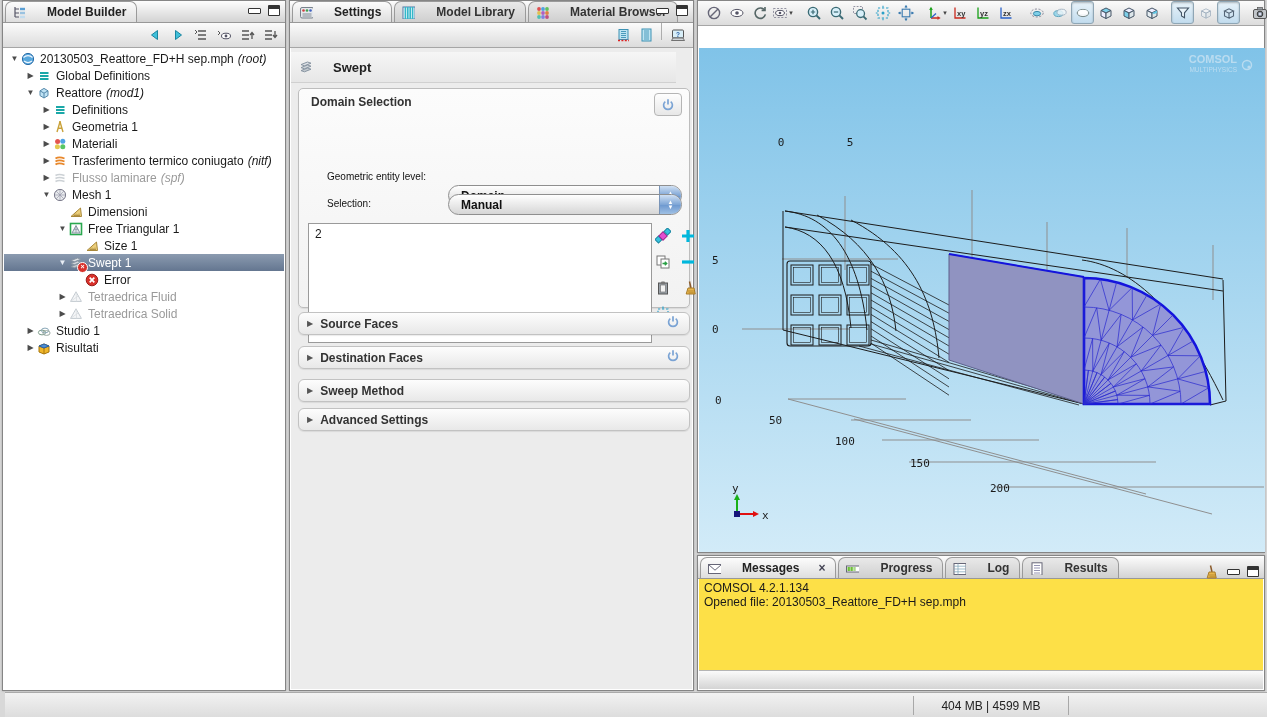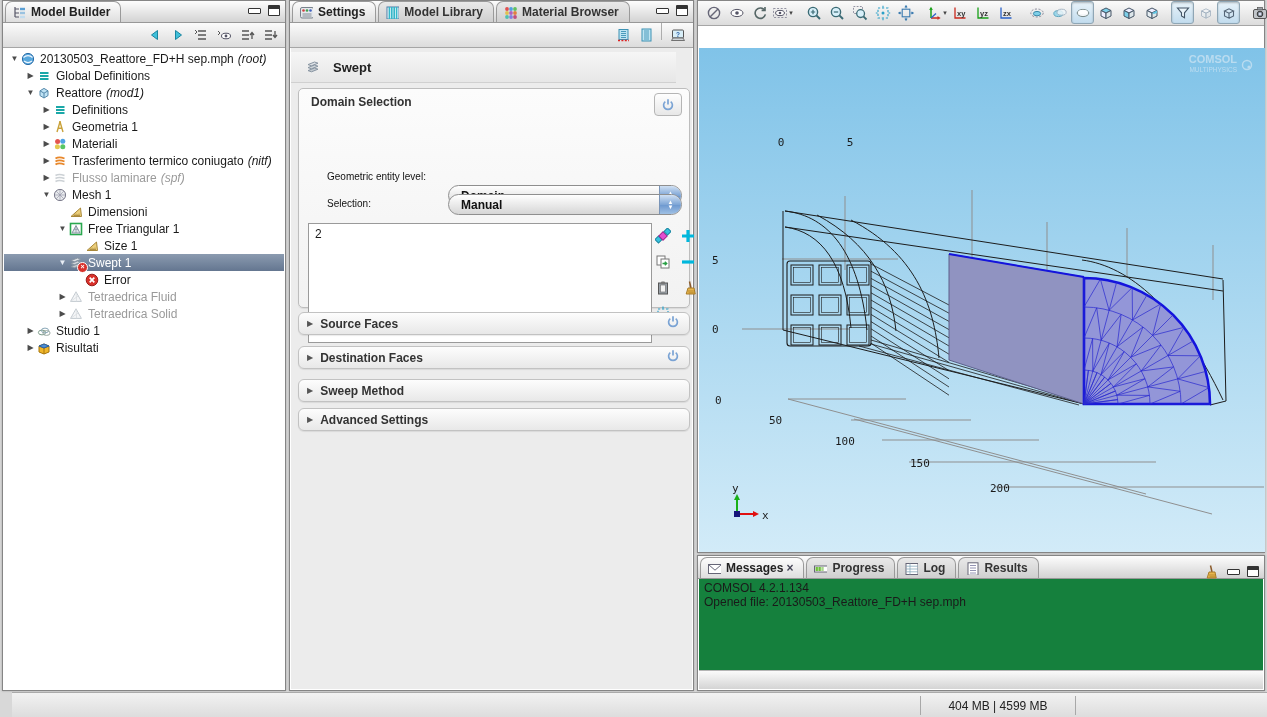--- a/index.html
+++ b/index.html
@@ -1,21 +1,21 @@
 <!DOCTYPE html>
 <html><head>
 <meta charset="utf-8">
 <style>
   html,body{margin:0;padding:0}
   body{width:1267px;height:717px;position:relative;background:#d8d8d8;
        font-family:"Liberation Sans","DejaVu Sans",sans-serif;font-size:12px;color:#1a1a1a;overflow:hidden;
        -webkit-font-smoothing:antialiased}
   .panel{position:absolute;background:#fff;border:1px solid #858585;box-sizing:border-box;box-shadow:0 0 2px rgba(0,0,0,.25)}
   .phead{height:21px;background:linear-gradient(#fdfdfd,#d3d3d3);border-bottom:1px solid #989898;position:relative;display:flex;align-items:flex-end}
-  .tab{display:flex;align-items:center;gap:0;height:20px;padding:0 10px 0 6px;margin-left:2px;
+  .tab{display:flex;align-items:center;gap:16px;height:20px;padding:0 10px 0 6px;margin-left:2px;
        background:linear-gradient(#fcfcfc,#dedede);border:1px solid #9a9a9a;border-bottom:none;
        border-radius:7px 7px 0 0;font-weight:bold;color:#222;white-space:nowrap}
   .tab.inactive{background:linear-gradient(#e9e9e9,#cfcfcf);font-weight:bold;color:#333}
   .wbtns{position:absolute;right:5px;top:4px;display:flex;gap:7px;align-items:center}
   .wb{box-sizing:border-box;border:1.5px solid #333;background:#fff}
   .wb.min{width:13px;height:6px;border-radius:1px}
   .wb.max{width:12px;height:11px;border-top-width:4px;border-radius:1px}
   .toolbar{height:25px;background:linear-gradient(#fbfbfb,#dcdcdc);border-bottom:1px solid #a6a6a6;display:flex;align-items:flex-start;padding:0 4px;box-sizing:border-box}
   .tbtn{min-width:21px;height:21px;display:flex;align-items:center;justify-content:center;border:1px solid transparent;border-radius:3px;cursor:default}
   .tbtn.pressed{background:linear-gradient(#e8f3fa,#c2dcee);border:1px solid #8fa6b5;box-shadow:inset 0 1px 2px rgba(0,0,0,.25)}
@@ -30,21 +30,21 @@
   .ticon{width:15px;height:14px;margin-right:4px;position:relative;flex:none}
   .ticon svg{display:block}
   .tlabel{}
   .tsuffix{font-style:italic;margin-left:4px}
   .trow.dis{color:#9a9a9a}
   .trow.dis .ticon{opacity:.5}
   .ebadge{position:absolute;right:-4px;bottom:-3px;width:9px;height:9px;border-radius:50%;background:#d8302a;border:1px solid #fff;
           color:#fff;font-size:7px;line-height:8px;text-align:center;font-weight:bold}
   
   .scontent{position:absolute;left:1px;right:1px;top:47px;bottom:1px;background:#ececec}
-  .swept-head{position:absolute;left:0;right:16px;top:4px;height:30px;display:flex;align-items:center;gap:8px;padding-left:15px;
+  .swept-head{position:absolute;left:0;right:16px;top:4px;height:30px;display:flex;align-items:center;gap:15px;padding-left:8px;
               background:linear-gradient(#f6f6f6,#e7e7e7);border-bottom:1px solid #d0d0d0}
   .swept-head .t{font-size:13px;font-weight:bold;color:#222}
   .gbox{position:absolute;left:7px;width:392px;border:1px solid #bdbdbd;border-radius:5px;background:linear-gradient(#fcfcfc,#f2f2f2);box-sizing:border-box;box-shadow:0 1px 1px rgba(0,0,0,.08)}
   .gtitle{position:absolute;left:12px;top:6px;font-weight:bold;color:#333}
   .pwrbtn{position:absolute;right:7px;top:4px;width:26px;height:21px;border:1px solid #b5b5b5;border-radius:4px;
           background:linear-gradient(#fefefe,#e7e7e7);display:flex;align-items:center;justify-content:center}
   .flabel{position:absolute;left:28px;font-size:10px;color:#111}
   .dd{position:absolute;left:149px;width:234px;height:21px;border:1px solid #8f8f8f;border-radius:11px;
       background:linear-gradient(#ffffff,#d6d6d6);box-sizing:border-box;display:flex;align-items:center;padding-left:12px;font-weight:bold;color:#111}
   .dd .cap{position:absolute;right:0px;top:0px;bottom:0px;width:21px;border-radius:0 10px 10px 0;border-left:1px solid #7a95b8;
@@ -54,25 +54,25 @@
   .selacts{position:absolute}
   .selacts .tbtn{margin-bottom:3px}
   .cbar{position:absolute;left:7px;width:392px;height:23px;border:1px solid #c2c2c2;border-radius:6px;
         background:linear-gradient(#fdfdfd,#e8e8e8);box-sizing:border-box;display:flex;align-items:center;gap:7px;padding:0 8px;
         font-weight:bold;color:#333;box-shadow:0 1px 1px rgba(0,0,0,.08)}
   .cbar .disc2{font-size:8px;color:#555}
   .cbar .pw{margin-left:auto}
   
   .gfx-canvas{position:absolute;left:1px;right:1px;top:47px;bottom:1px}
   
-  .msg-content{position:absolute;left:1px;right:1px;top:23px;bottom:19px;background:#15803d;padding:2px 5px;font-size:12px;line-height:14px}
+  .msg-content{position:absolute;left:1px;right:1px;top:23px;bottom:19px;background:#fde047;padding:2px 5px;font-size:12px;line-height:14px}
   .msg-strip{position:absolute;left:1px;right:1px;bottom:1px;height:18px;background:linear-gradient(#fbfbfb,#d4d4d4);border-top:1px solid #b5b5b5}
   .mtabs{display:flex;align-items:flex-end;height:22px}
   
-  .statusbar{position:absolute;left:12px;right:0;top:692px;height:25px;background:linear-gradient(#f2f2f2,#dcdcdc);border-top:1px solid #aaa}
+  .statusbar{position:absolute;left:5px;right:0;top:692px;height:25px;background:linear-gradient(#f2f2f2,#dcdcdc);border-top:1px solid #aaa}
   .sdiv{position:absolute;top:3px;bottom:3px;width:1px;background:#a8a8a8}
   .smem{position:absolute;left:909px;width:154px;top:0;bottom:0;display:flex;align-items:center;justify-content:center;color:#222}
 </style>
 </head>
 <body>
 
 <div class="panel" style="left:2px;top:0;width:284px;height:691px">
   <div class="phead">
     <div class="tab">
       <span class="ticon" id="mb-tab-icon">

